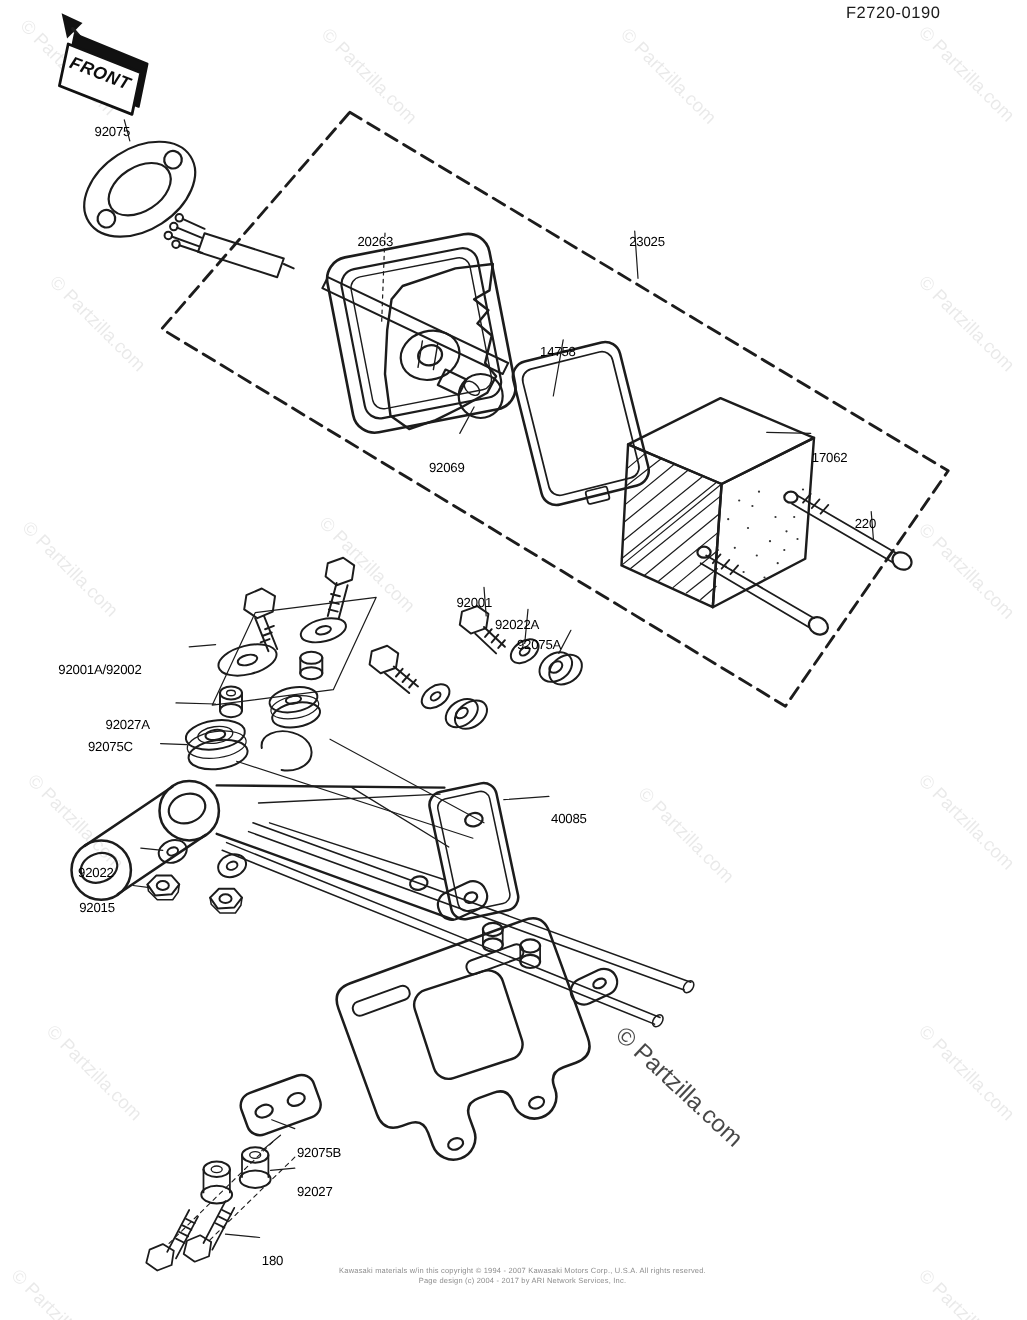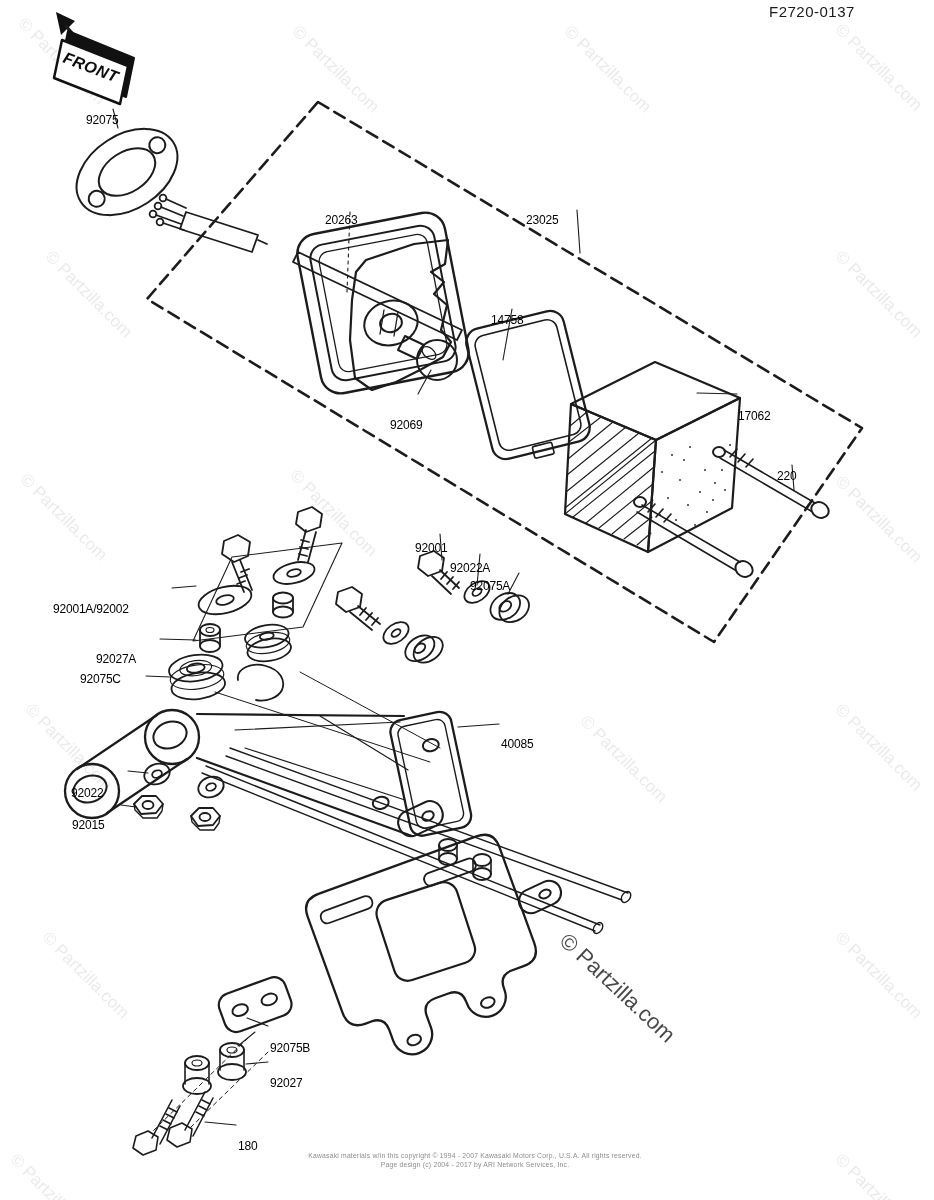--- a/index.html
+++ b/index.html
@@ -412,26 +412,26 @@
       <line x1="499" y1="724" x2="458" y2="727"></line>
       <line x1="128" y1="771" x2="148" y2="773"></line>
       <line x1="121" y1="805" x2="136" y2="807"></line>
       <line x1="268" y1="1026" x2="247" y2="1018"></line>
       <line x1="255" y1="1032" x2="238" y2="1046"></line>
       <line x1="268" y1="1062" x2="246" y2="1064"></line>
       <line x1="236" y1="1125" x2="205" y2="1122"></line>
     </g>
   </svg>
 
-  <div class="code-label">F2720-0137</div>
+  <div class="code-label">F2720-0190</div>
   <div class="front-text">FRONT</div>
 
   <div class="part-label" style="left:86px;top:89px">92075</div>
   <div class="part-label" style="left:325px;top:189px">20263</div>
-  <div class="part-label" style="left:526px;top:189px">23025</div>
+  <div class="part-label" style="left:572px;top:189px">23025</div>
   <div class="part-label" style="left:491px;top:289px">14758</div>
   <div class="part-label" style="left:390px;top:394px">92069</div>
   <div class="part-label" style="left:738px;top:385px">17062</div>
   <div class="part-label" style="left:777px;top:445px">220</div>
   <div class="part-label" style="left:415px;top:517px">92001</div>
   <div class="part-label" style="left:450px;top:537px">92022A</div>
   <div class="part-label" style="left:470px;top:555px">92075A</div>
   <div class="part-label" style="left:53px;top:578px">92001A/92002</div>
   <div class="part-label" style="left:96px;top:628px">92027A</div>
   <div class="part-label" style="left:80px;top:648px">92075C</div>

